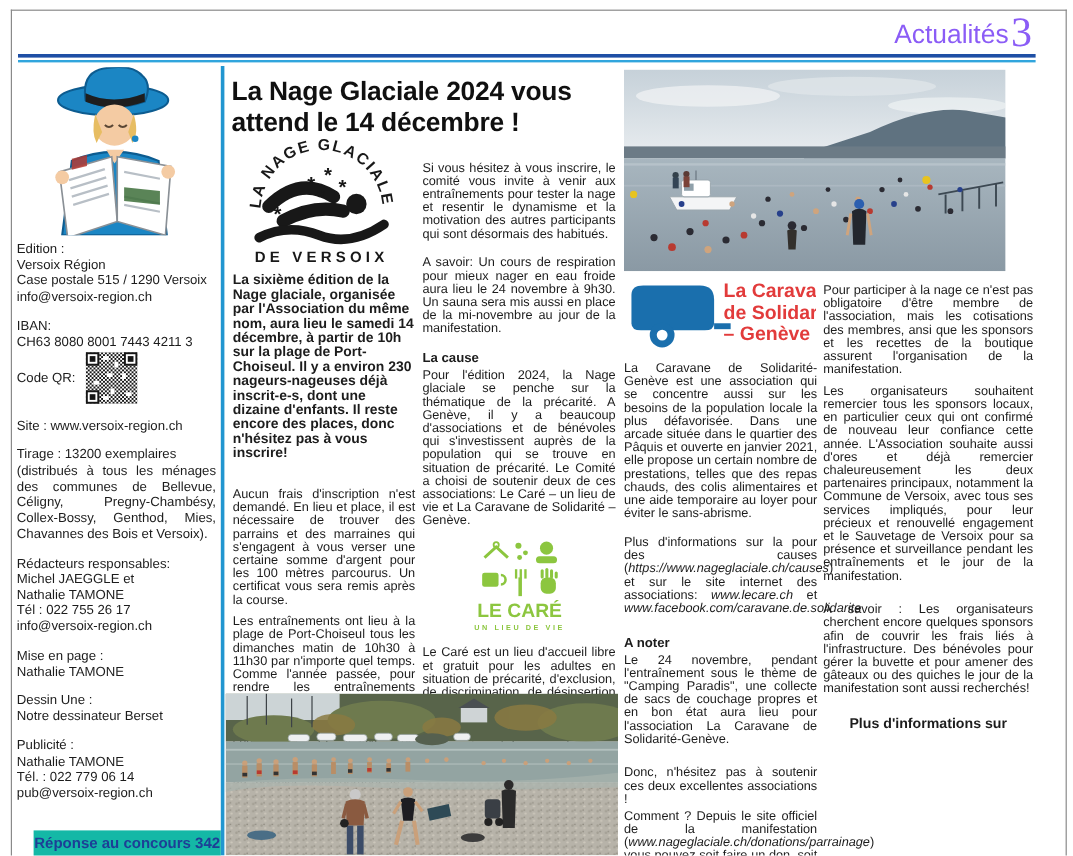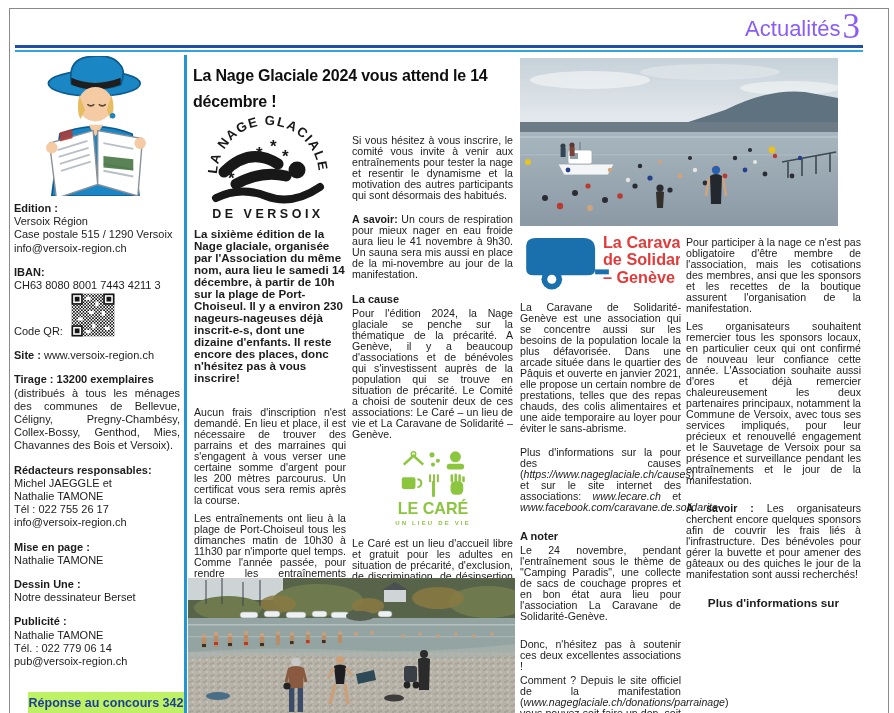--- a/index.html
+++ b/index.html
@@ -6,43 +6,43 @@
   body{
     width:894px;height:713px;overflow:hidden;position:relative;
     background:#ffffff;color:#1c1c1c;
     font-family:"Liberation Sans",sans-serif;
     -webkit-font-smoothing:antialiased;
   }
   .abs{position:absolute}
   p{margin:0}
   .just{text-align:justify}
   .body-txt{font-size:10.6px;line-height:11px}
-  .b{font-weight:bold}
+  .b{font-weight:normal}
   .i{font-style:italic}
 
   
   #frame{left:9px;top:8px;width:878px;height:705px;border:1px solid #8a8a8a;border-bottom:none}
 
   
   #header{top:12px;right:34px;display:flex;align-items:flex-end;gap:2px;color:#8b5cf6}
   #section-label{font-size:22px}
   #page-number{font-family:"Liberation Serif",serif;font-size:35px;line-height:30px}
   #rule-dark{left:15px;top:45px;width:848px;height:2.5px;background:#1e4fa5}
   #rule-cyan{left:15px;top:49.5px;width:848px;height:2.5px;background:#31a5dd}
 
   
   #divider{left:184px;top:55px;width:3px;height:658px;background:#2196d0}
   #sidebar{left:14px;top:56px;width:166px;font-size:11px;line-height:13.2px}
   #sidebar .block{margin-bottom:11px}
-  #qr-row{display:flex;align-items:flex-end;gap:5px}
-  #concours-box{left:28px;top:692px;width:156px;height:22px;background:#bef264;
+  #qr-row{display:flex;align-items:center;gap:5px}
+  #concours-box{left:28px;top:692px;width:156px;height:22px;background:#14b8a6;
     color:#1d3f96;font-weight:bold;font-size:12.5px;text-align:center;line-height:22px}
 
   
-  #title{left:193px;top:63px;width:324px;font-size:16px;line-height:26px;font-weight:bold;color:#101010;letter-spacing:-0.2px}
+  #title{left:193px;top:63px;width:324px;font-size:22px;line-height:26px;font-weight:bold;color:#101010;letter-spacing:-0.2px}
   #col1{left:194px;top:228px;width:152px}
   #intro{font-weight:bold;font-size:11.6px;line-height:12px}
   #col2{left:352px;top:135px;width:161px}
   #col3{left:520px;top:232px;width:161px}
   #col4{left:686px;top:235px;width:175px}
   .heading{font-weight:bold;font-size:11px;line-height:12.5px}
   .gap-s{margin-top:7px}.gap-m{margin-top:13px}.gap-l{margin-top:17px}
   #more-info{text-align:center;margin-top:16px}
   #more-info .l1{font-weight:bold;font-size:11.8px;line-height:14px}
 
@@ -203,29 +203,29 @@
       <text x="66" y="38">*</text>
       <text x="78" y="48">*</text>
       <text x="24" y="70">*</text>
       <text x="60" y="56">*</text>
   </g>
   <text x="64" y="104" text-anchor="middle" font-size="12.5" font-weight="bold" letter-spacing="3.5" fill="#181818" font-family="Liberation Sans,sans-serif">DE VERSOIX</text>
 </svg>
 
 <div class="abs" id="col1">
   <p id="intro">La sixième édition de la Nage glaciale, organisée par l'Association du même nom, aura lieu le samedi 14 décembre, à partir de 10h sur la plage de Port-Choiseul. Il y a environ 230 nageurs-nageuses déjà inscrit-e-s, dont une dizaine d'enfants. Il reste encore des places, donc n'hésitez pas à vous inscrire!</p>
-  <p class="body-txt just" style="margin-top:23px">Aucun frais d'inscription n'est demandé. En lieu et place, il est nécessaire de trouver des parrains et des marraines qui s'engagent à vous verser une certaine somme d'argent pour les 200 mètres parcourus. Un certificat vous sera remis après la course.</p>
+  <p class="body-txt just" style="margin-top:23px">Aucun frais d'inscription n'est demandé. En lieu et place, il est nécessaire de trouver des parrains et des marraines qui s'engagent à vous verser une certaine somme d'argent pour les 100 mètres parcourus. Un certificat vous sera remis après la course.</p>
   <p class="body-txt just gap-s">Les entraînements ont lieu à la plage de Port-Choiseul tous les dimanches matin de 10h30 à 11h30 par n'importe quel temps. Comme l'année passée, pour rendre les entraînements encore plus ludiques, un thème est choisi chaque semaine. Dans une ambiance chaleureuse et festive, 68 courageux ont défié l'eau froide du Léman (13.3 degrés !) lors du premier entraînement le 6 octobre.</p>
 </div>
 
 <div class="abs" id="col2">
   <p class="body-txt just">Si vous hésitez à vous inscrire, le comité vous invite à venir aux entraînements pour tester la nage et resentir le dynamisme et la motivation des autres participants qui sont désormais des habitués.</p>
   <p class="body-txt just gap-m">
     <span class="b">A savoir:</span>
-    <span>Un cours de respiration pour mieux nager en eau froide aura lieu le 41 novembre à 9h30. Un sauna sera mis aussi en place de la mi-novembre au jour de la manifestation.</span>
+    <span>Un cours de respiration pour mieux nager en eau froide aura lieu le 24 novembre à 9h30. Un sauna sera mis aussi en place de la mi-novembre au jour de la manifestation.</span>
   </p>
   <div class="heading gap-m">La cause</div>
   <p class="body-txt just" style="margin-top:2px">Pour l'édition 2024, la Nage glaciale se penche sur la thématique de la précarité. A Genève, il y a beaucoup d'associations et de bénévoles qui s'investissent auprès de la population qui se trouve en situation de précarité. Le Comité a choisi de soutenir deux de ces associations: Le Caré – un lieu de vie et La Caravane de Solidarité – Genève.</p>
 
   <div id="care-logo-wrap">
     <svg width="78" height="80" viewBox="0 0 80 82" style="display:inline-block">
       <g fill="#8cc63f" stroke="#8cc63f">
         <path d="M10 17 L20 8 L30 17" fill="none" stroke-width="2.6"></path>
         <circle cx="20" cy="6" r="2.2" fill="none" stroke-width="1.6"></circle>
         <circle cx="39" cy="7" r="2.6" stroke="none"></circle>

